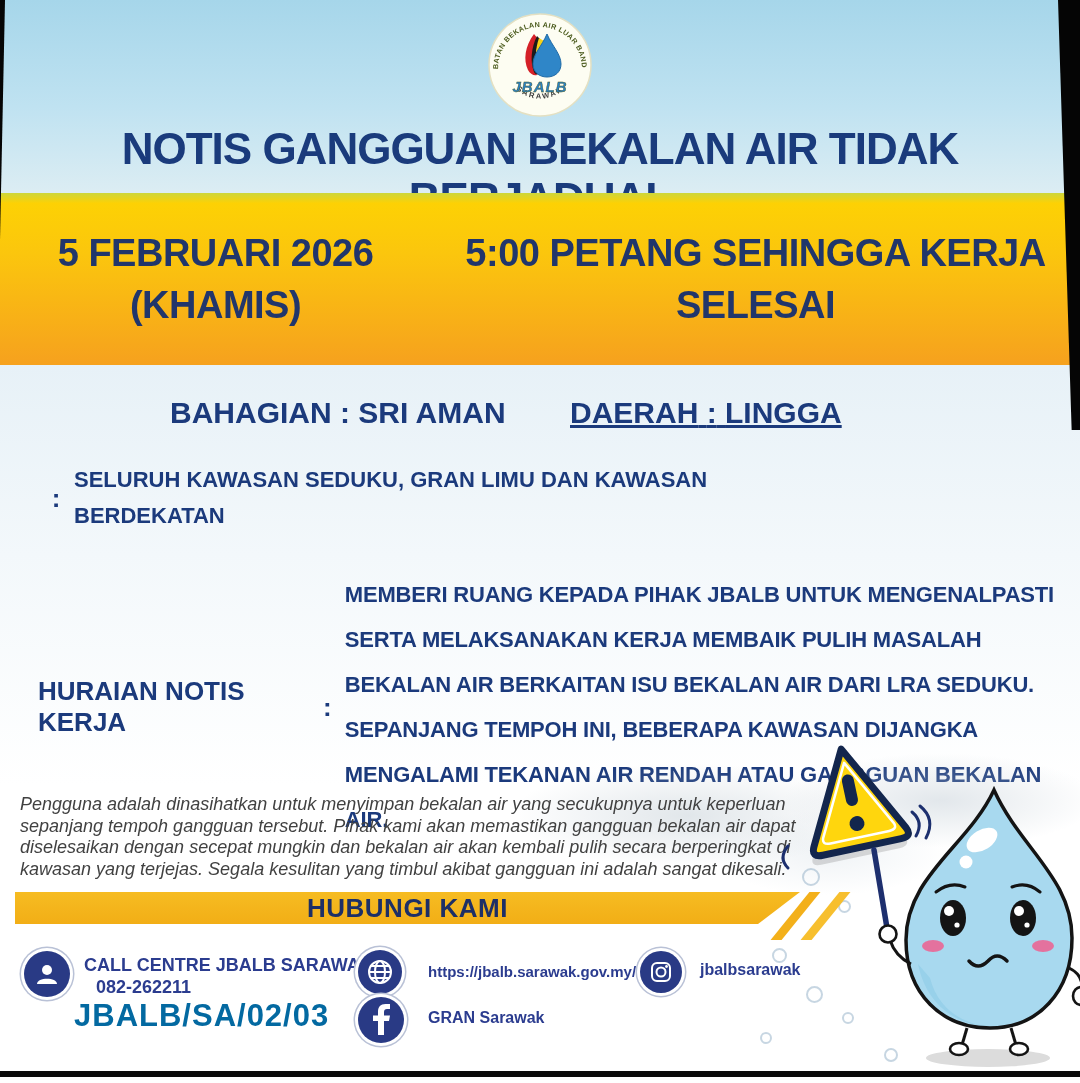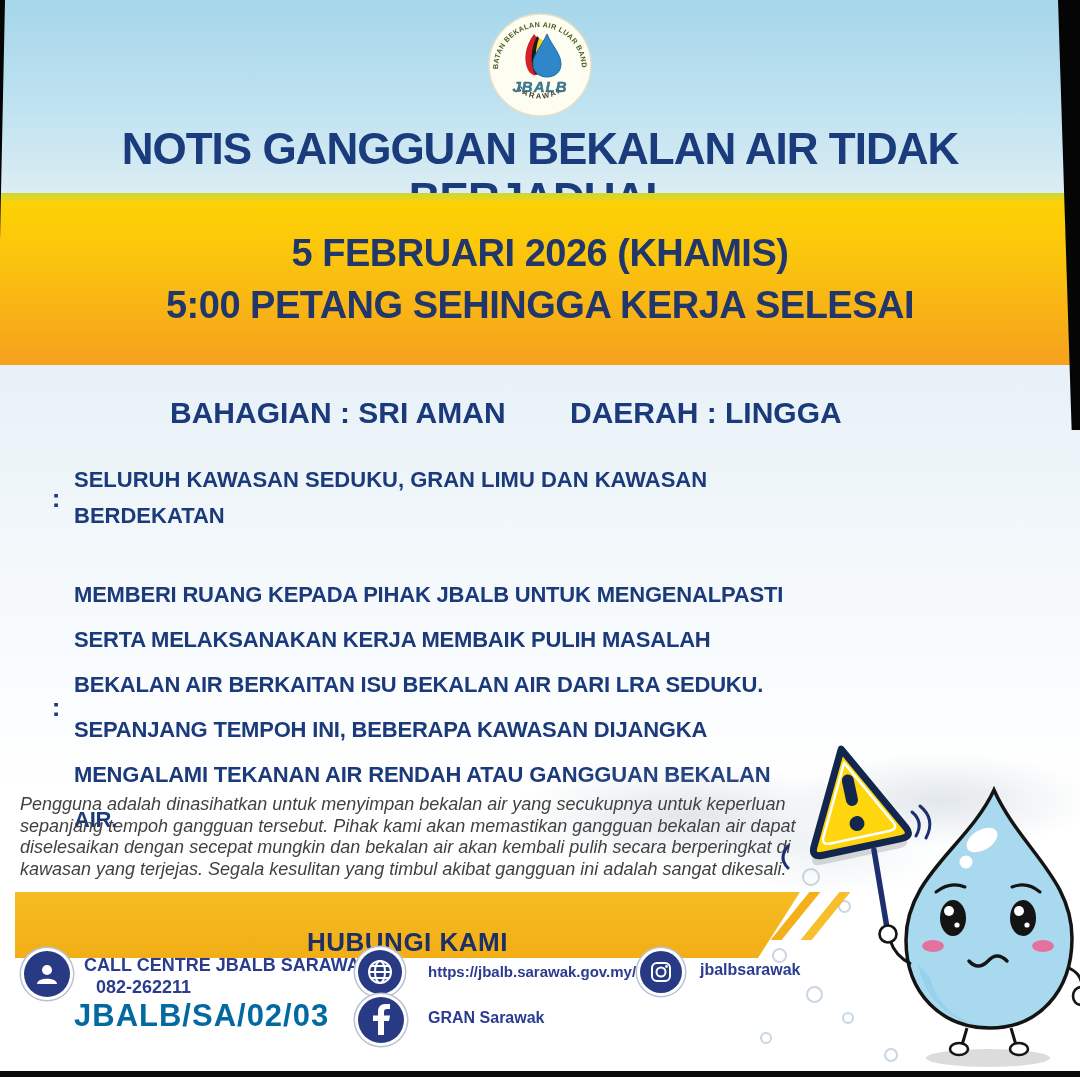--- a/index.html
+++ b/index.html
@@ -6,58 +6,58 @@
   .poster{
     position:relative;width:1080px;height:1083px;overflow:hidden;
     background:#ffffff;font-family:"Liberation Sans",sans-serif;
     -webkit-font-smoothing:antialiased;
   }
   
   .sky{position:absolute;left:0;top:0;width:1080px;height:193px;
     background:linear-gradient(180deg,#a6d6ea 0%,#bfe2f1 55%,#dcedf3 100%);}
   .orange-banner{position:absolute;left:0;top:193px;width:1080px;height:172px;
     background:linear-gradient(180deg,#cdd63b 0%,#fdd104 6%,#fbc60d 35%,#f6a11e 100%);
-    display:flex;flex-direction:column;justify-content:center;align-items:center;}
+    display:flex;flex-direction:row;justify-content:center;align-items:center;}
   .mid-bg{position:absolute;left:0;top:365px;width:1080px;height:420px;
     background:linear-gradient(180deg,#e7f1f7 0%,#f3f8fb 45%,#ffffff 100%);}
   
   .edge-right{position:absolute;right:0;top:0;width:22px;height:430px;background:#050505;
     clip-path:polygon(0 0,100% 0,100% 100%,62% 100%);}
   .edge-left{position:absolute;left:0;top:0;width:5px;height:240px;background:#050505;
     clip-path:polygon(0 0,100% 0,0 100%);}
   .edge-bottom{position:absolute;left:0;top:1071px;width:1080px;height:6px;background:#0a0a0a;}
   
   .title{position:absolute;left:0;top:124px;width:1080px;text-align:center;
     font-size:44px;font-weight:bold;letter-spacing:-1px;color:#1a3b7c;}
   .orange-banner .line{font-size:38px;font-weight:bold;letter-spacing:-0.5px;
     color:#21366b;line-height:52px;text-align:center;}
   
   .navy{color:#1b3a7c;}
   .region-row{position:absolute;left:0;top:396px;width:1080px;font-size:30px;font-weight:bold;}
   .bahagian{position:absolute;left:170px;top:0;}
-  .daerah{position:absolute;left:570px;top:0;}
+  .daerah{position:absolute;left:570px;top:0;text-decoration:underline;}
   .info-row{position:absolute;display:flex;font-weight:bold;}
   .info-label{width:278px;font-size:26px;display:flex;align-items:center;}
   .info-colon{width:36px;font-size:26px;display:flex;align-items:center;justify-content:center;}
   .affected{left:38px;top:462px;width:1010px;}
   .affected .info-value{width:640px;font-size:22px;line-height:36px;}
   .details{left:38px;top:572px;width:1030px;}
   .details .info-value{width:740px;font-size:22px;line-height:45px;letter-spacing:-0.2px;}
   
   .advisory{position:absolute;left:20px;top:794px;width:778px;
     font-size:18px;font-style:italic;line-height:21.5px;color:#414141;}
   
   .splash{position:absolute;left:520px;top:748px;width:560px;height:150px;pointer-events:none;
     background:
       radial-gradient(ellipse 45% 50% at 30% 45%,rgba(176,190,200,.38),rgba(255,255,255,0) 70%),
       radial-gradient(ellipse 40% 45% at 75% 35%,rgba(186,198,208,.42),rgba(255,255,255,0) 70%),
       radial-gradient(ellipse 30% 40% at 55% 70%,rgba(210,220,228,.35),rgba(255,255,255,0) 70%);}
   .bubble{position:absolute;border:2px solid rgba(130,165,190,.45);border-radius:50%;}
   
-  .gold-banner{position:absolute;left:15px;top:892px;width:785px;height:66px;
+  .gold-banner{position:absolute;left:15px;top:892px;width:785px;height:32px;
     background:linear-gradient(180deg,#f6bc22 0%,#f2ae16 100%);
     clip-path:polygon(0 0,100% 0,calc(100% - 42px) 100%,0 100%);
     display:flex;align-items:flex-end;justify-content:center;}
   .gold-banner .txt{font-size:26px;font-weight:bold;color:#1d2f66;letter-spacing:.5px;}
   .stripe{position:absolute;top:892px;height:48px;width:11px;background:#f3b01a;transform:skewX(-39deg);}
   .stripe.s1{left:790px;}
   .stripe.s2{left:820px;background:#f7bf2e;}
   
   .cicon{position:absolute;border-radius:50%;background:#293a85;
     box-shadow:0 0 0 3px #ffffff,0 0 0 4.5px #b9c1d6;
@@ -125,20 +125,21 @@
       <span>LINGGA</span>
     </div>
   </div>
 
   <div class="info-row affected navy">
     <div class="info-colon">:</div>
     <div class="info-value">SELURUH KAWASAN SEDUKU, GRAN LIMU DAN KAWASAN BERDEKATAN</div>
   </div>
 
   <div class="info-row details navy">
+    <div class="info-label">HURAIAN NOTIS KERJA</div>
     <div class="info-colon">:</div>
     <div class="info-value">MEMBERI RUANG KEPADA PIHAK JBALB UNTUK MENGENALPASTI SERTA MELAKSANAKAN KERJA MEMBAIK PULIH MASALAH BEKALAN AIR BERKAITAN ISU BEKALAN AIR DARI LRA SEDUKU. SEPANJANG TEMPOH INI, BEBERAPA KAWASAN DIJANGKA MENGALAMI TEKANAN AIR RENDAH ATAU GANGGUAN BEKALAN AIR.</div>
   </div>
 
   <div class="splash"></div>
   <div class="bubble" style="left:802px;top:868px;width:14px;height:14px;"></div>
   <div class="bubble" style="left:838px;top:900px;width:9px;height:9px;"></div>
   <div class="bubble" style="left:772px;top:948px;width:11px;height:11px;"></div>
   <div class="bubble" style="left:806px;top:986px;width:13px;height:13px;"></div>
   <div class="bubble" style="left:842px;top:1012px;width:8px;height:8px;"></div>

